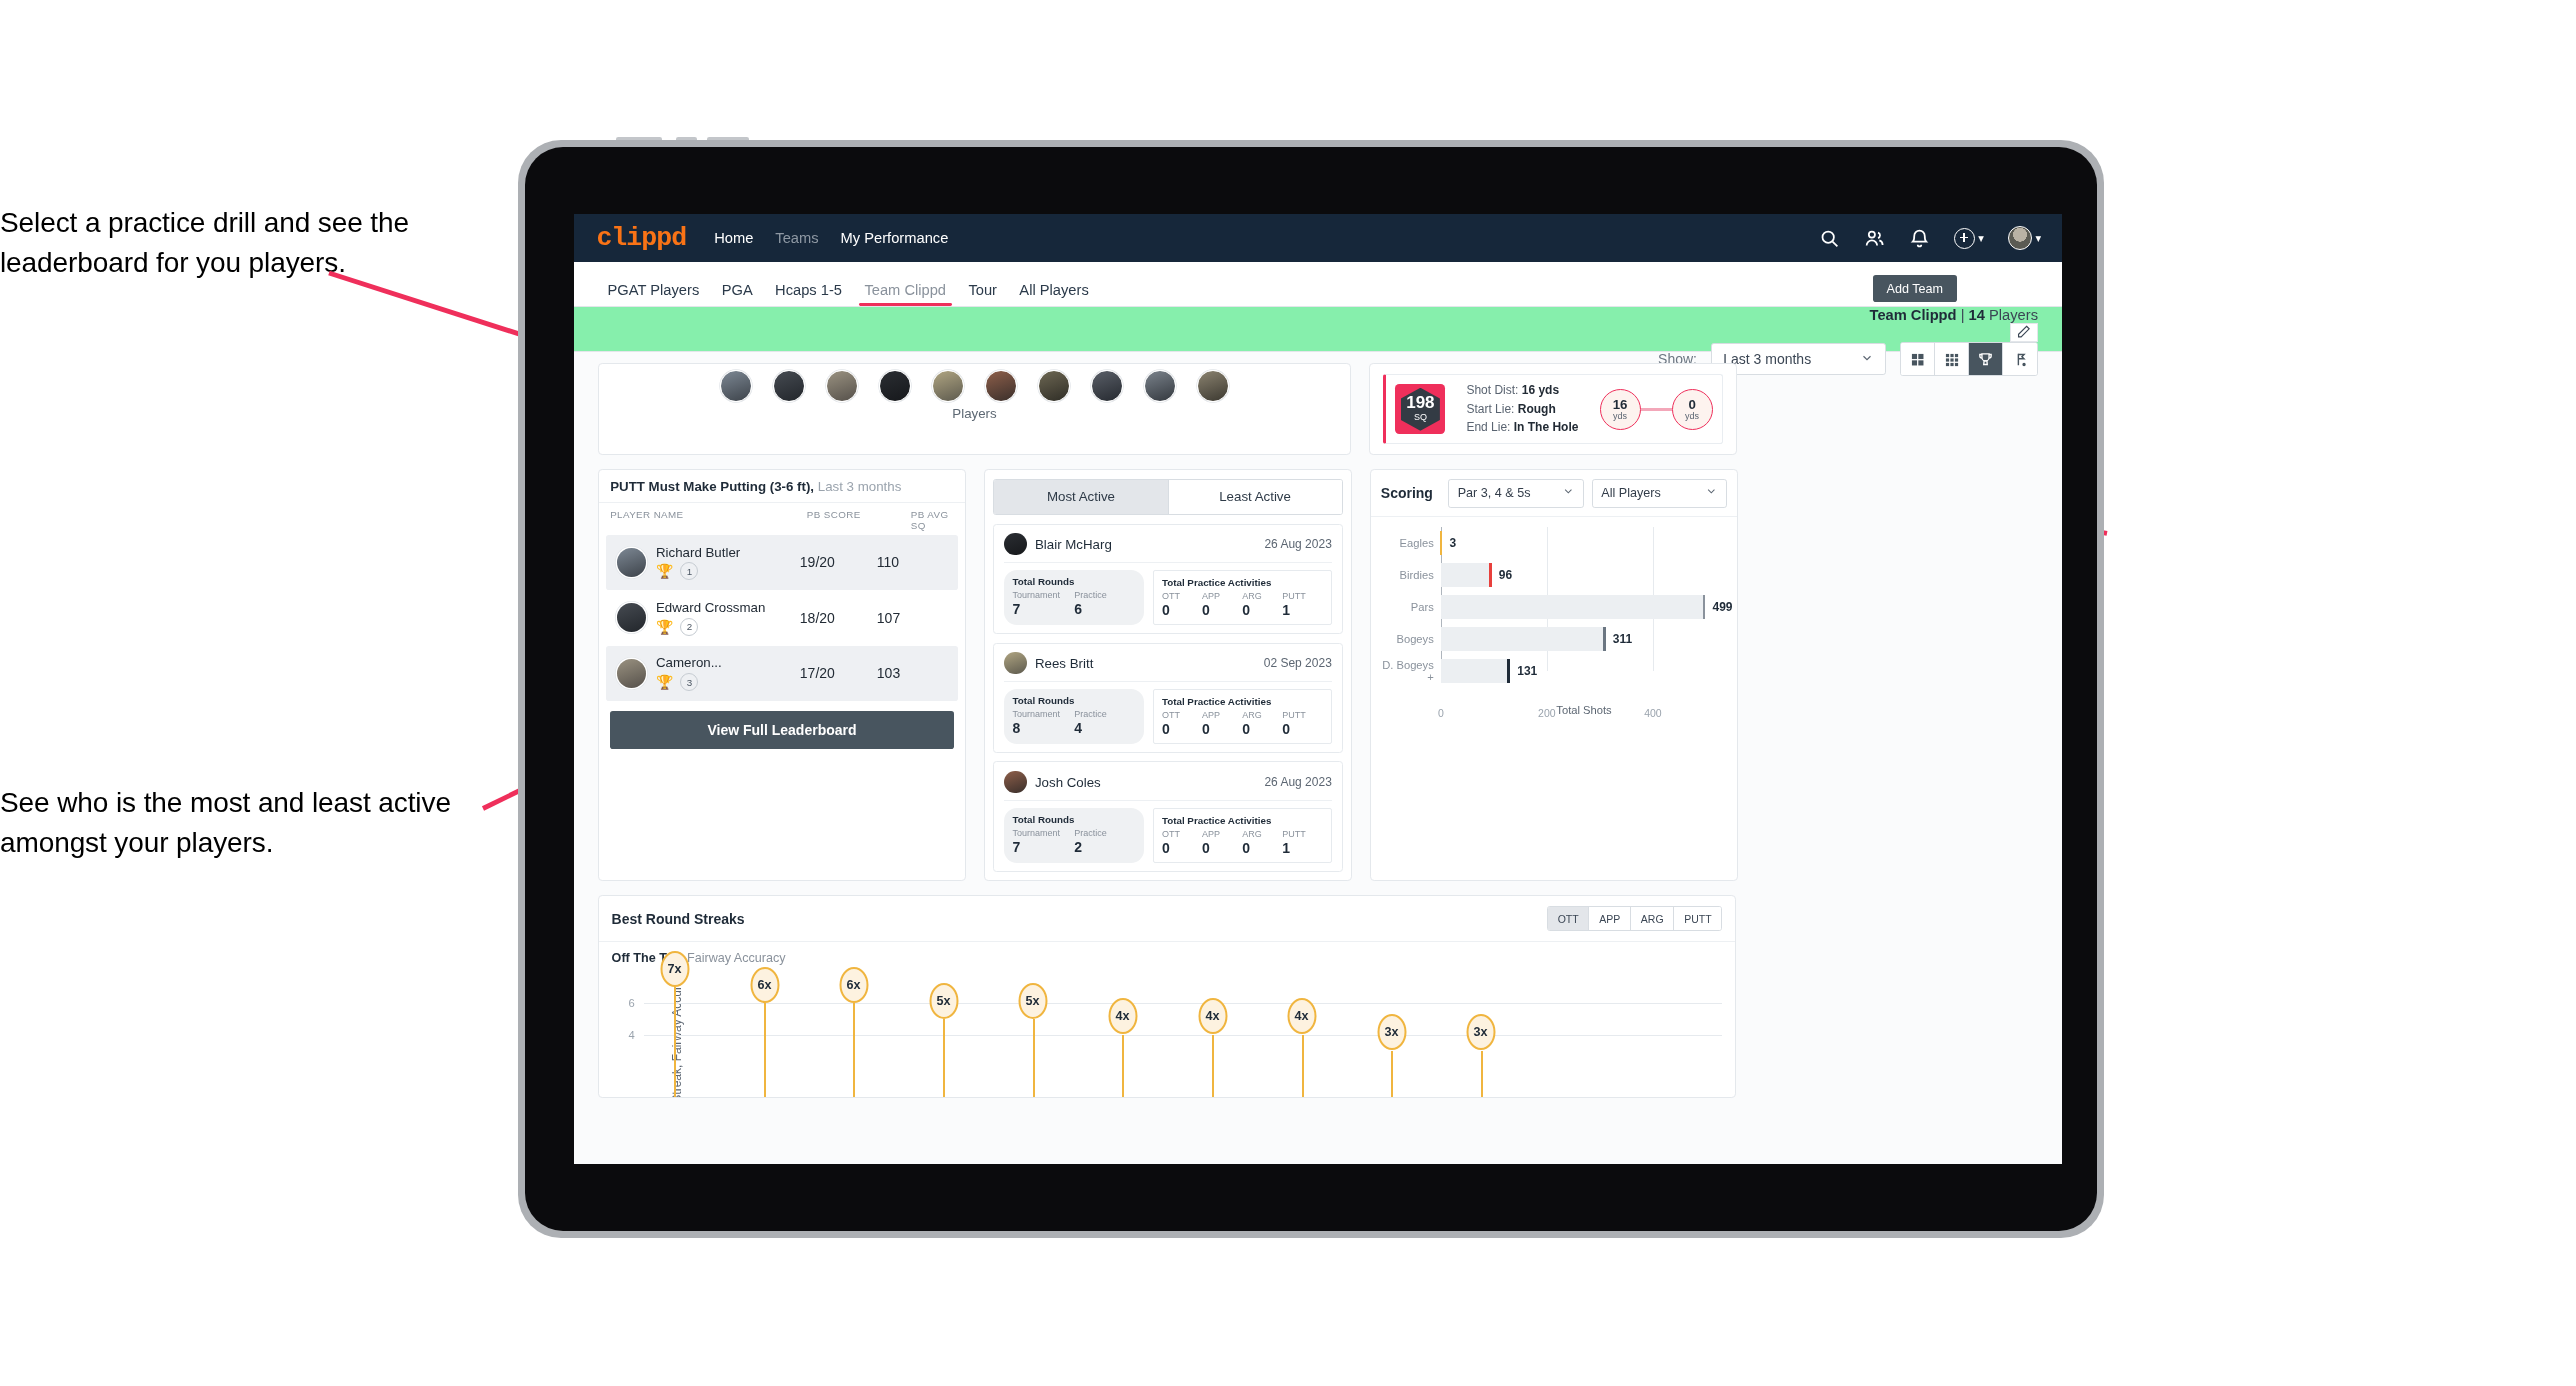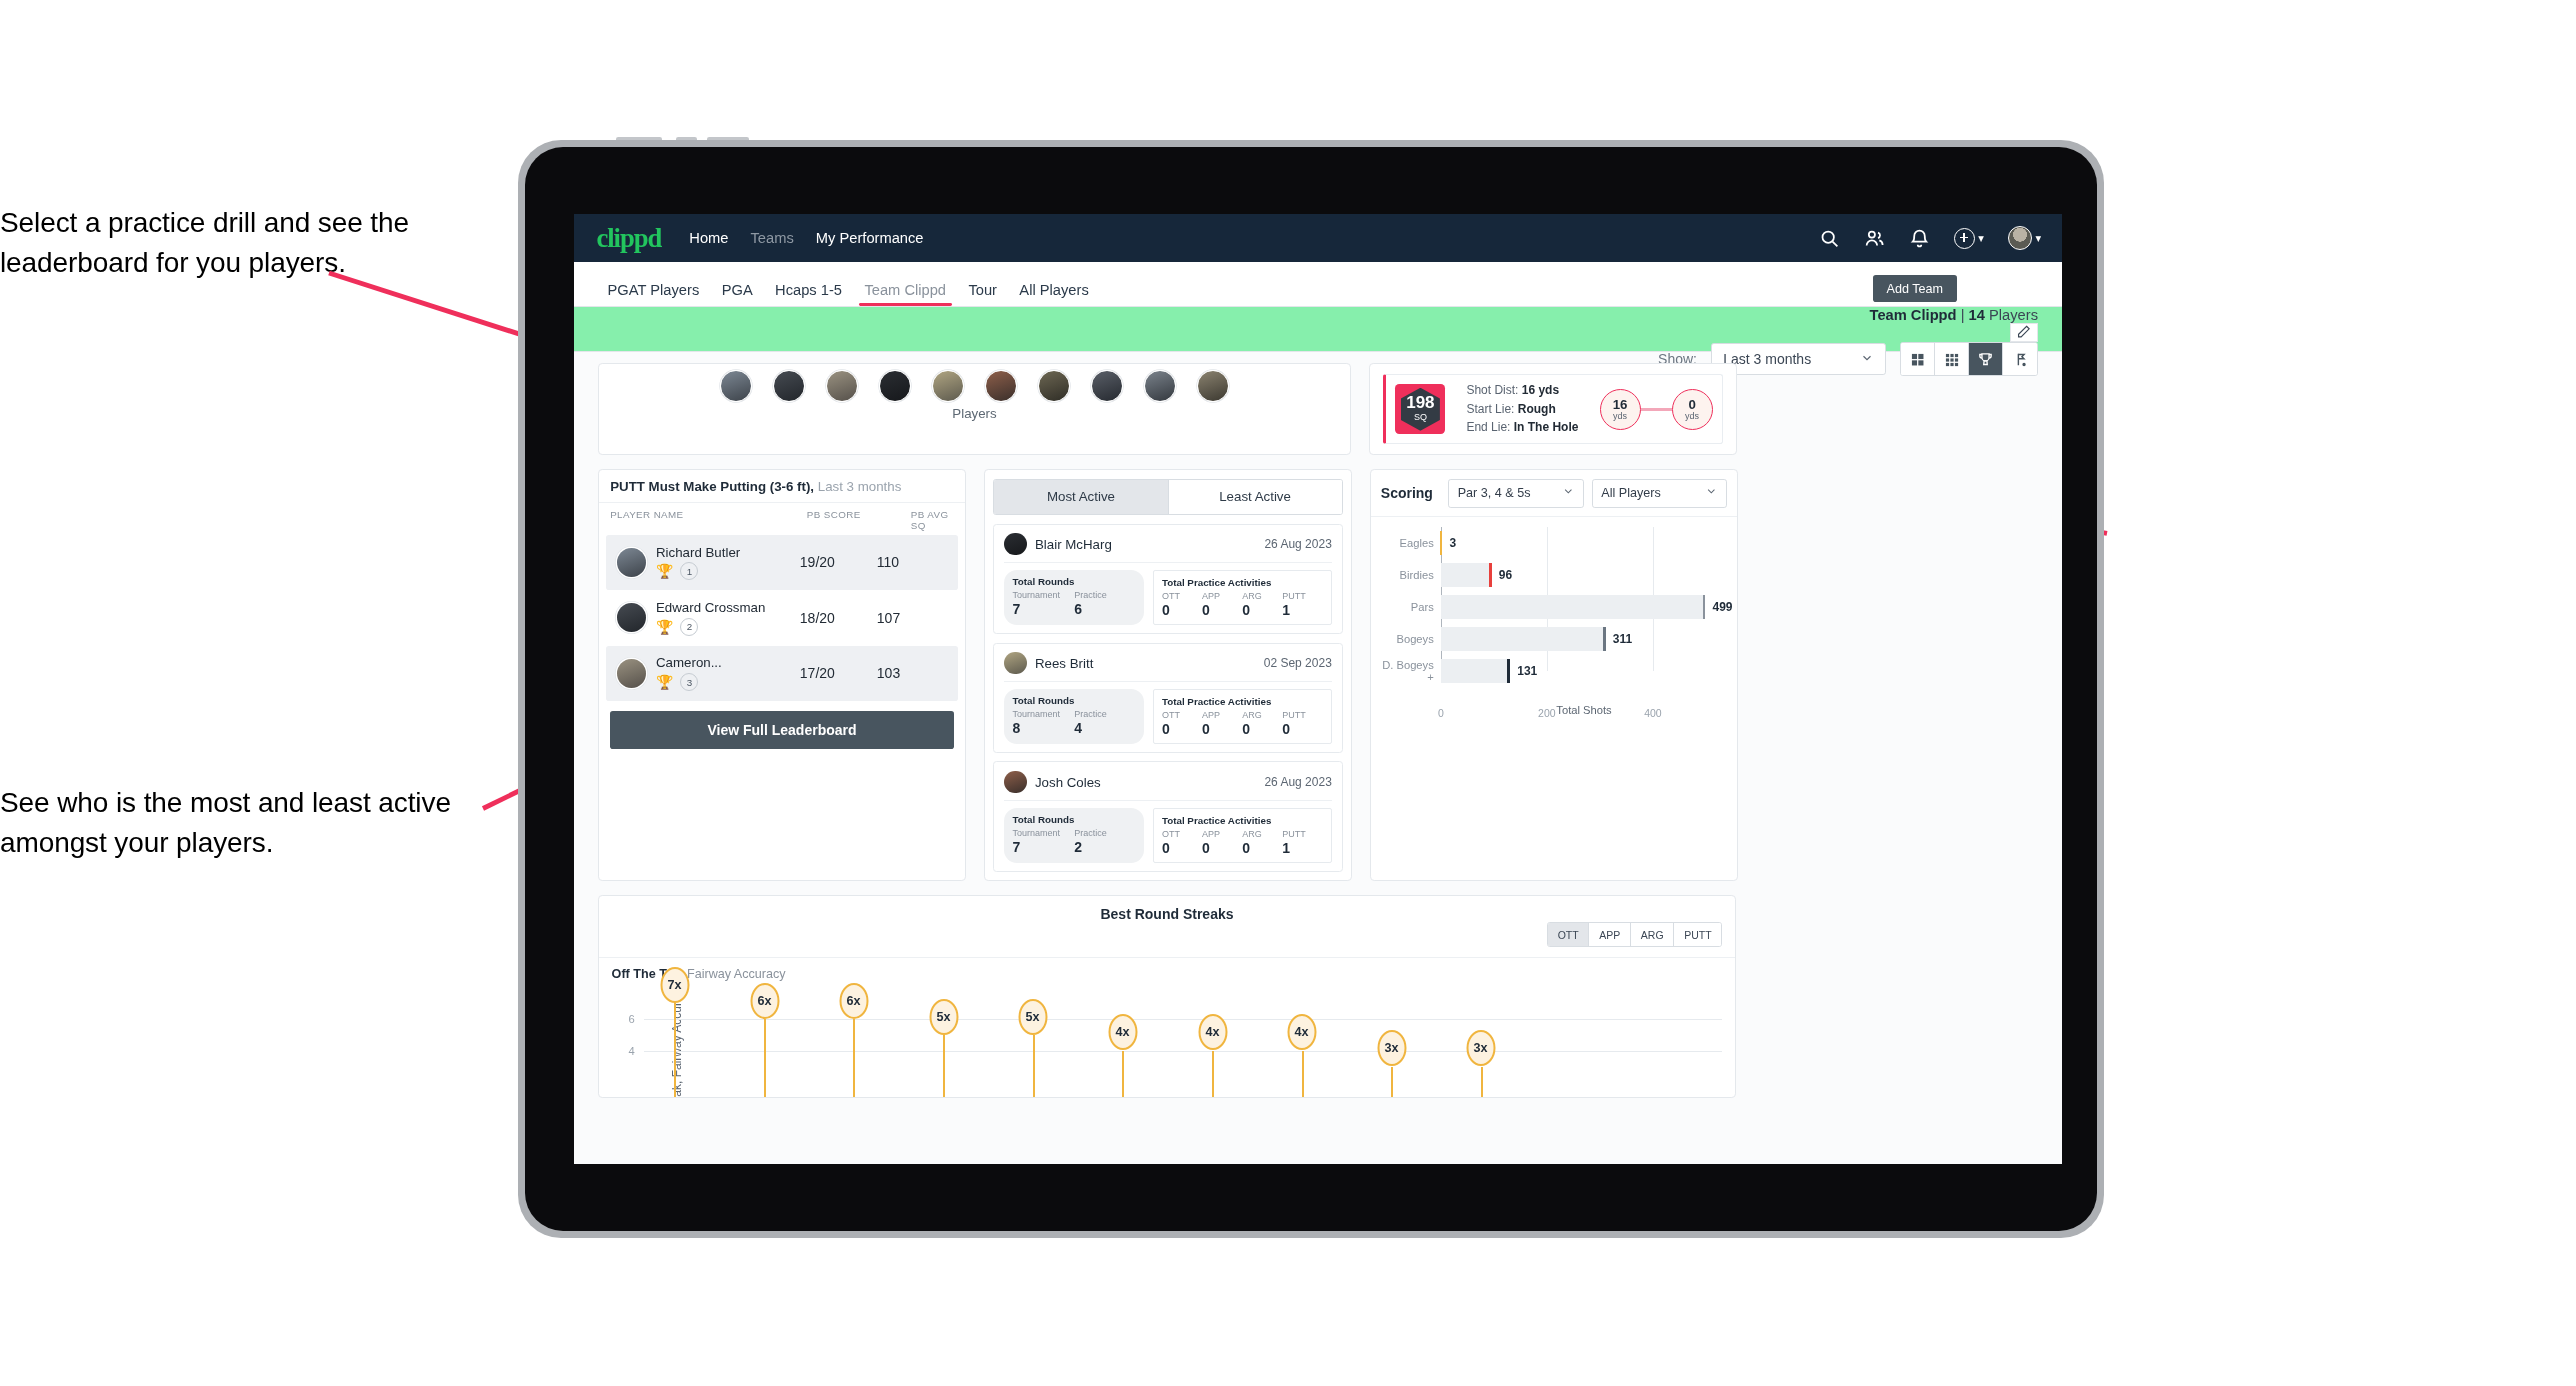--- a/index.html
+++ b/index.html
@@ -54,21 +54,21 @@
   #btn-side1 { left: 519px; top: 609px; width: 5.6px; height: 42px; }
   #btn-side2 { left: 519px; top: 672px; width: 5.6px; height: 42px; }
   #btn-side3 { left: 519px; top: 721px; width: 5.6px; height: 32px; }
 
   
   #appbar {
     height: 48px; background: #16273a;
     display: flex; align-items: center;
     padding: 0 21px 0 22.4px;
   }
-  .logo { color: #22c55e; font-size: 26.6px; font-weight: 700; letter-spacing: -1px; font-family: Liberation Serif, serif; line-height: 1; }
+  .logo { color: #f97316; font-size: 26.6px; font-weight: 700; letter-spacing: -1px; font-family: Liberation Mono, monospace; line-height: 1; }
   .navlinks { display: flex; gap: 22px; margin-left: 28px; }
   .navlink { color: #ffffff; font-size: 14.7px; }
   .navlink.dim { color: #8e98a3; }
   .hdr-right { margin-left: auto; display: flex; align-items: center; gap: 24px; }
   .hicon { width: 21px; height: 21px; display: block; }
   .hicon svg { display: block; }
   .avatar-hdr {
     width: 24px; height: 24px; border-radius: 50%;
     background: radial-gradient(circle at 50% 35%, #b9b2a4 0 38%, #5b5b53 39% 100%);
     border: 1.4px solid #fff;
@@ -226,21 +226,21 @@
   .bar-val { position: absolute; top: 50%; transform: translateY(-50%); font-size: 12px; font-weight: 700; color: #1f2b38; }
   .sc-axis { position: relative; height: 31px; margin-left: 60px; }
   .ax-tick { position: absolute; top: 2.8px; font-size: 10.5px; color: #9aa3ad; transform: translateX(-50%); }
   .ax-title { text-align: center; font-size: 11.2px; color: #5c6672; margin-top: 17px; }
   .vgrid { position: absolute; top: 9.8px; bottom: 36px; width: 0.7px; background: #e6eaee; }
   .vaxis { position: absolute; top: 9.8px; bottom: 36px; width: 1.4px; background: #aeb5bd; }
 
   
   .row3 { margin-top: 14px; }
   .streak-card { width: 1138px; height: 203px; overflow: hidden; }
-  .streak-head { display: flex; align-items: center; padding: 9.8px 12.6px; border-bottom: 0.7px solid #edf0f3; flex-direction: column; }
+  .streak-head { display: flex; align-items: center; padding: 9.8px 12.6px; border-bottom: 0.7px solid #edf0f3; }
   .streak-seg { margin-left: auto; display: flex; border: 0.7px solid #d8dde2; border-radius: 2.8px; overflow: hidden; }
   .streak-seg .s {
     padding: 5.6px 9.8px; font-size: 10.5px; color: #3b4654; background: #fff;
     border-right: 0.7px solid #d8dde2;
   }
   .streak-seg .s:last-child { border-right: none; }
   .streak-seg .s.active { background: #e3e6ea; }
   .streak-sub { padding: 8.4px 12.6px 0 12.6px; font-size: 12.6px; color: #8a929c; }
   .streak-sub b { color: #1f2b38; }
   .streak-plot { position: relative; height: 126px; margin: 7px 12.6px 0 12.6px; }

